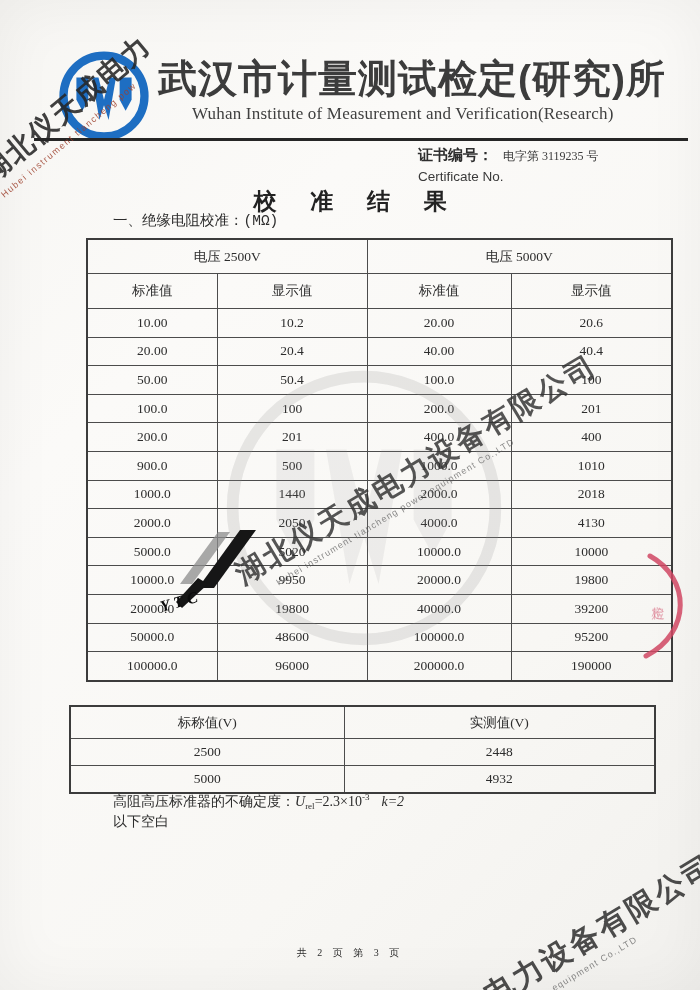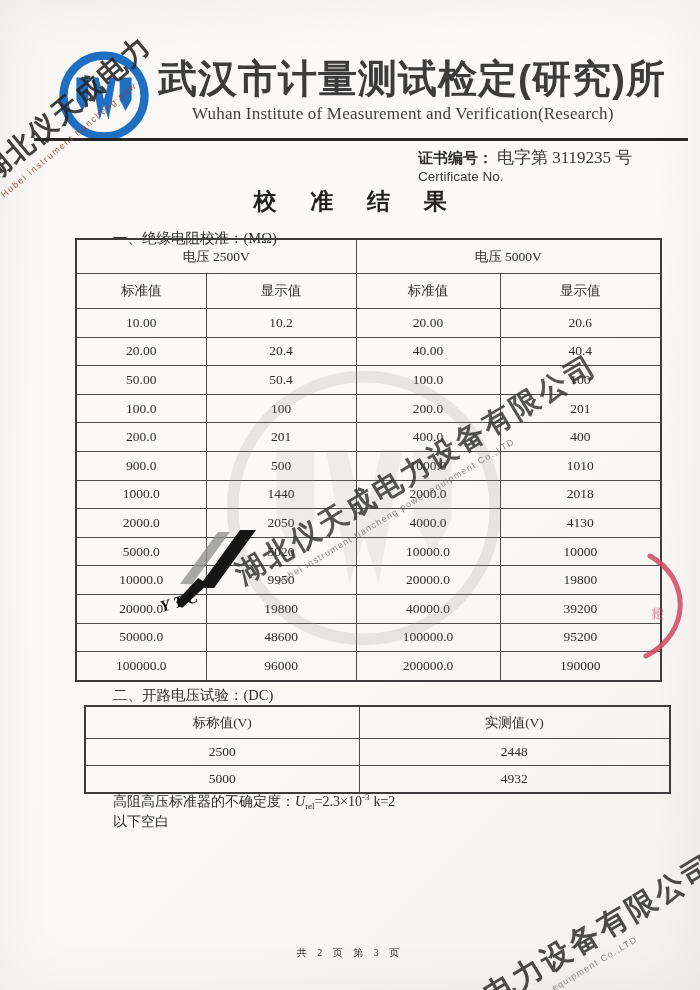--- a/index.html
+++ b/index.html
@@ -24,52 +24,52 @@
   .org-en{
     position:absolute;left:160px;top:104px;width:520px;
     font-size:17px;color:#3f3f3f;letter-spacing:0.2px;white-space:nowrap;margin-left:32px;
   }
   .header-rule{
     position:absolute;left:34px;top:138px;width:654px;height:3px;
     background:#262626;
   }
   .cert-line{position:absolute;left:418px;top:146px;white-space:nowrap;}
   .cert-label{font-size:15px;font-weight:bold;color:#2e2e2e;}
-  .cert-no{font-size:17px;color:#3a3a3a;margin-left:0;}
+  .cert-no{font-size:12px;color:#3a3a3a;margin-left:6px;}
   .cert-en{position:absolute;left:418px;top:169px;font-family:"Liberation Sans",sans-serif;font-size:13.5px;color:#3a3a3a;}
   .doc-title{
     position:absolute;left:0;top:186px;width:700px;text-align:center;
     font-size:23px;font-weight:bold;color:#222;letter-spacing:14px;text-indent:14px;
   }
   
-  .sec1-heading{position:absolute;left:113px;top:229px;font-size:14.5px;color:#2c2c2c;}
+  .sec1-heading{position:absolute;left:113px;top:211px;font-size:14.5px;color:#2c2c2c;font-family:Liberation Mono, monospace;}
   .sec2-heading{position:absolute;left:113px;top:686px;font-size:14.5px;color:#2c2c2c;}
   
   table{border-collapse:collapse;table-layout:fixed;}
   .tbl{position:absolute;background:transparent;}
   .tbl th,.tbl td{
     border:1px solid #4c4c4c;
     text-align:center;vertical-align:middle;
     font-size:13.5px;font-weight:normal;color:#2d2d2d;
     padding:0;overflow:hidden;white-space:nowrap;
   }
   .tbl{border:2px solid #3c3c3c;}
-  #t1{left:75px;top:238px;width:585px;}
+  #t1{left:86px;top:238px;width:585px;}
   #t1 .grp th{height:33px;font-size:13.5px;}
   #t1 .sub th{height:34px;}
   #t1 tbody td{height:27.6px;}
-  #t2{left:84px;top:705px;width:585px;}
+  #t2{left:69px;top:705px;width:585px;}
   #t2 thead th{height:31px;}
   #t2 tbody td{height:26px;}
   
   .note-line{position:absolute;left:113px;top:792px;font-size:14px;color:#2c2c2c;}
   .note-line i{font-style:italic;}
   .note-line sub{font-size:9px;}
   .note-line sup{font-size:9px;}
-  .note-k{margin-left:4px;}
+  .note-k{margin-left:12px;font-style:italic;}
   .blank-line{position:absolute;left:113px;top:813px;font-size:14px;color:#2c2c2c;}
   .footer{
     position:absolute;left:0;top:946px;width:700px;text-align:center;
     font-size:10px;color:#2c2c2c;letter-spacing:4px;
   }
   
   .wm{position:absolute;pointer-events:none;transform-origin:0 0;white-space:nowrap;}
   .wm-cn{font-family:"Liberation Sans",sans-serif;font-weight:bold;}
   .wm-en{font-family:"Liberation Sans",sans-serif;}
   #wm-topleft{left:-26px;top:162px;transform:rotate(-40deg);}
@@ -204,21 +204,20 @@
         </tr>
         <tr>
           <td>100000.0</td>
           <td>96000</td>
           <td>200000.0</td>
           <td>190000</td>
         </tr>
       </tbody>
   </table>
 
-  <div class="sec2-heading">二、开路电压试验：(DC)</div>
   <table class="tbl" id="t2">
     <colgroup>
         <col style="width:274px">
         <col style="width:311px">
       </colgroup>
     <thead>
       <tr>
         <th>标称值(V)</th>
         <th>实测值(V)</th>
       </tr>

